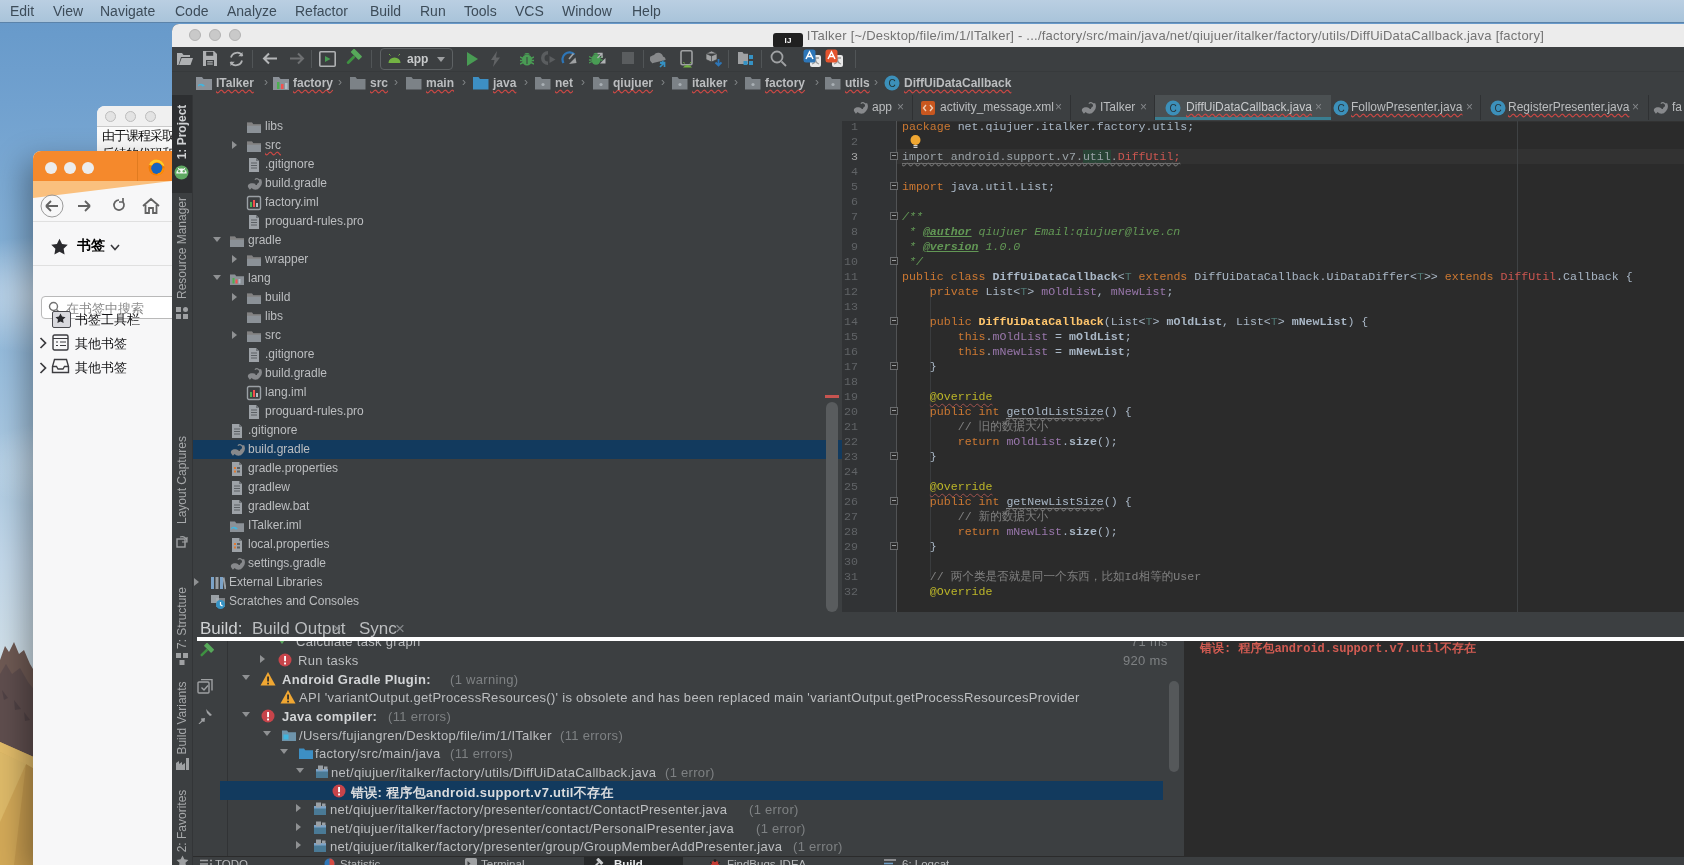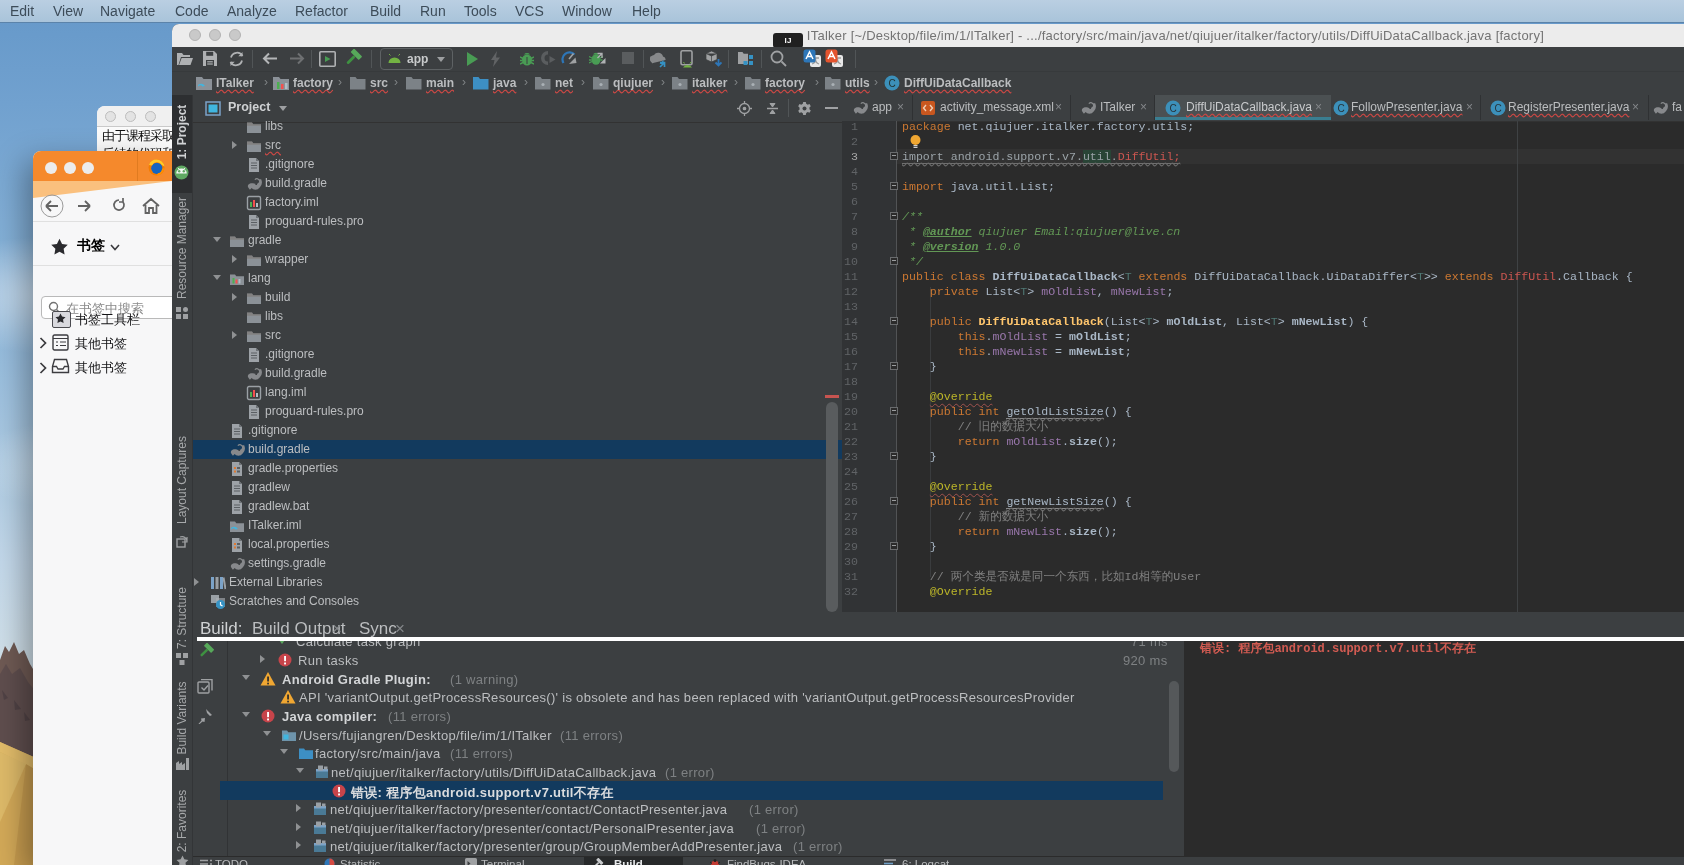--- a/index.html
+++ b/index.html
@@ -482,43 +482,20 @@
   <g id="i-bluefolder">
           <path d="M1 3.5 h5 l1.3 1.8 H15 V14 H1z" fill="#3d8fc4"></path>
         </g>
   <g id="i-dirhome">
           <path d="M1 3.5 h5 l1.3 1.8 H15 V14 H1z" fill="#6e94ab"></path>
           <rect x="2.5" y="7.5" width="5" height="5" fill="#40b6e0"></rect>
         </g>
  </defs>
     </svg>
  <div id="proj">
-  <div id="proj-head">
-   <svg class="abs" style="left:12px;top:6px" width="16" height="15" viewBox="0 0 16 15">
-          <rect x="1" y="1" width="14" height="13" fill="none" stroke="#7ba3c9" stroke-width="1.5"></rect>
-          <rect x="3.5" y="3.5" width="9" height="8" fill="#40b6e0"></rect>
-        </svg>
-   <span class="abs" style="left:35px;top:5px;font-size:12.5px;color:#cfd1d3;font-weight:bold">Project</span>
-   <div class="abs arrow ar-d" style="left:86px;top:11px;border-top-color:#9d9fa1"></div>
-   <svg class="abs" style="left:544px;top:6px" width="15" height="15" viewBox="0 0 15 15" fill="none" stroke="#9fa1a3" stroke-width="1.3">
-          <circle cx="7.5" cy="7.5" r="5"></circle>
-          <circle cx="7.5" cy="7.5" r="1.2" fill="#9fa1a3"></circle>
-          <path d="M7.5 0 v3 M7.5 12 v3 M0 7.5 h3 M12 7.5 h3"></path>
-        </svg>
-   <svg class="abs" style="left:572px;top:6px" width="15" height="15" viewBox="0 0 15 15" stroke="#9fa1a3" fill="#9fa1a3">
-          <path d="M2 7.5 h11" stroke-width="1.4"></path>
-          <path d="M7.5 6 L5 2.5 h5z M7.5 9 L5 12.5 h5z"></path>
-        </svg>
-   <div class="abs" style="left:595px;top:4px;width:1px;height:18px;background:#515557"></div>
-   <svg class="abs" style="left:604px;top:6px" width="15" height="15" viewBox="0 0 15 15" fill="#9fa1a3">
-          <path d="M6.2 1 h2.6 l0.4 1.8 a5 5 0 0 1 1.5 0.9 l1.8 -0.6 1.3 2.2 -1.4 1.2 a5 5 0 0 1 0 1.8 l1.4 1.2 -1.3 2.2 -1.8 -0.6 a5 5 0 0 1 -1.5 0.9 L8.8 14 H6.2 l-0.4 -1.8 a5 5 0 0 1 -1.5 -0.9 l-1.8 0.6 -1.3 -2.2 1.4 -1.2 a5 5 0 0 1 0 -1.8 L1.2 5.3 2.5 3.1 l1.8 0.6 a5 5 0 0 1 1.5 -0.9z"></path>
-          <circle cx="7.5" cy="7.5" r="2" fill="#3c3f41"></circle>
-        </svg>
-   <div class="abs" style="left:632px;top:12px;width:13px;height:2px;background:#9fa1a3"></div>
-  </div>
   <div id="tree">
    <div class="trow" style="top:22px;">
           <svg class="ic" style="left:53px" width="16" height="16" viewBox="0 0 16 16">
             <use href="#i-folder"></use>
           </svg>
           <span class="tx" style="left:72px">libs</span>
         </div>
    <div class="trow" style="top:41px;">
           <div class="arrow ar-r" style="left:39px"></div>
           <svg class="ic" style="left:53px" width="16" height="16" viewBox="0 0 16 16">
@@ -882,21 +859,21 @@
           <svg class="abs" style="left:67px;top:1.5px" width="16" height="16" viewBox="0 0 16 16">
             <use href="#i-warn"></use>
           </svg>
           <span class="abs" style="left:89px;top:2.5px;font-weight:bold;color:#d3d5d7">Android Gradle Plugin:</span>
           <span class="abs" style="left:257px;top:2.5px;color:#7e8183">(1 warning)</span>
         </div>
    <div class="brow" style="top:75px">
           <svg class="abs" style="left:87px;top:1.5px" width="16" height="16" viewBox="0 0 16 16">
             <use href="#i-warn"></use>
           </svg>
-          <span class="abs" style="left:106px;top:2.5px">API 'variantOutput.getProcessResources()' is obsolete and has been replaced with 'variantOutput.getProcessResourcesProvider</span>
+          <span class="abs" style="left:106px;top:2.5px">API 'variantOutput.getProcessResources()' is obsolete and has been replaced main 'variantOutput.getProcessResourcesProvider</span>
         </div>
    <div class="brow" style="top:94px">
           <div class="arrow ar-d" style="left:49px;top:6px"></div>
           <svg class="abs" style="left:67px;top:1.5px" width="16" height="16" viewBox="0 0 16 16">
             <use href="#i-errc"></use>
           </svg>
           <span class="abs" style="left:89px;top:2.5px;font-weight:bold;color:#d3d5d7">Java compiler:</span>
           <span class="abs" style="left:195px;top:2.5px;color:#7e8183">(11 errors)</span>
         </div>
    <div class="brow" style="top:113px">

